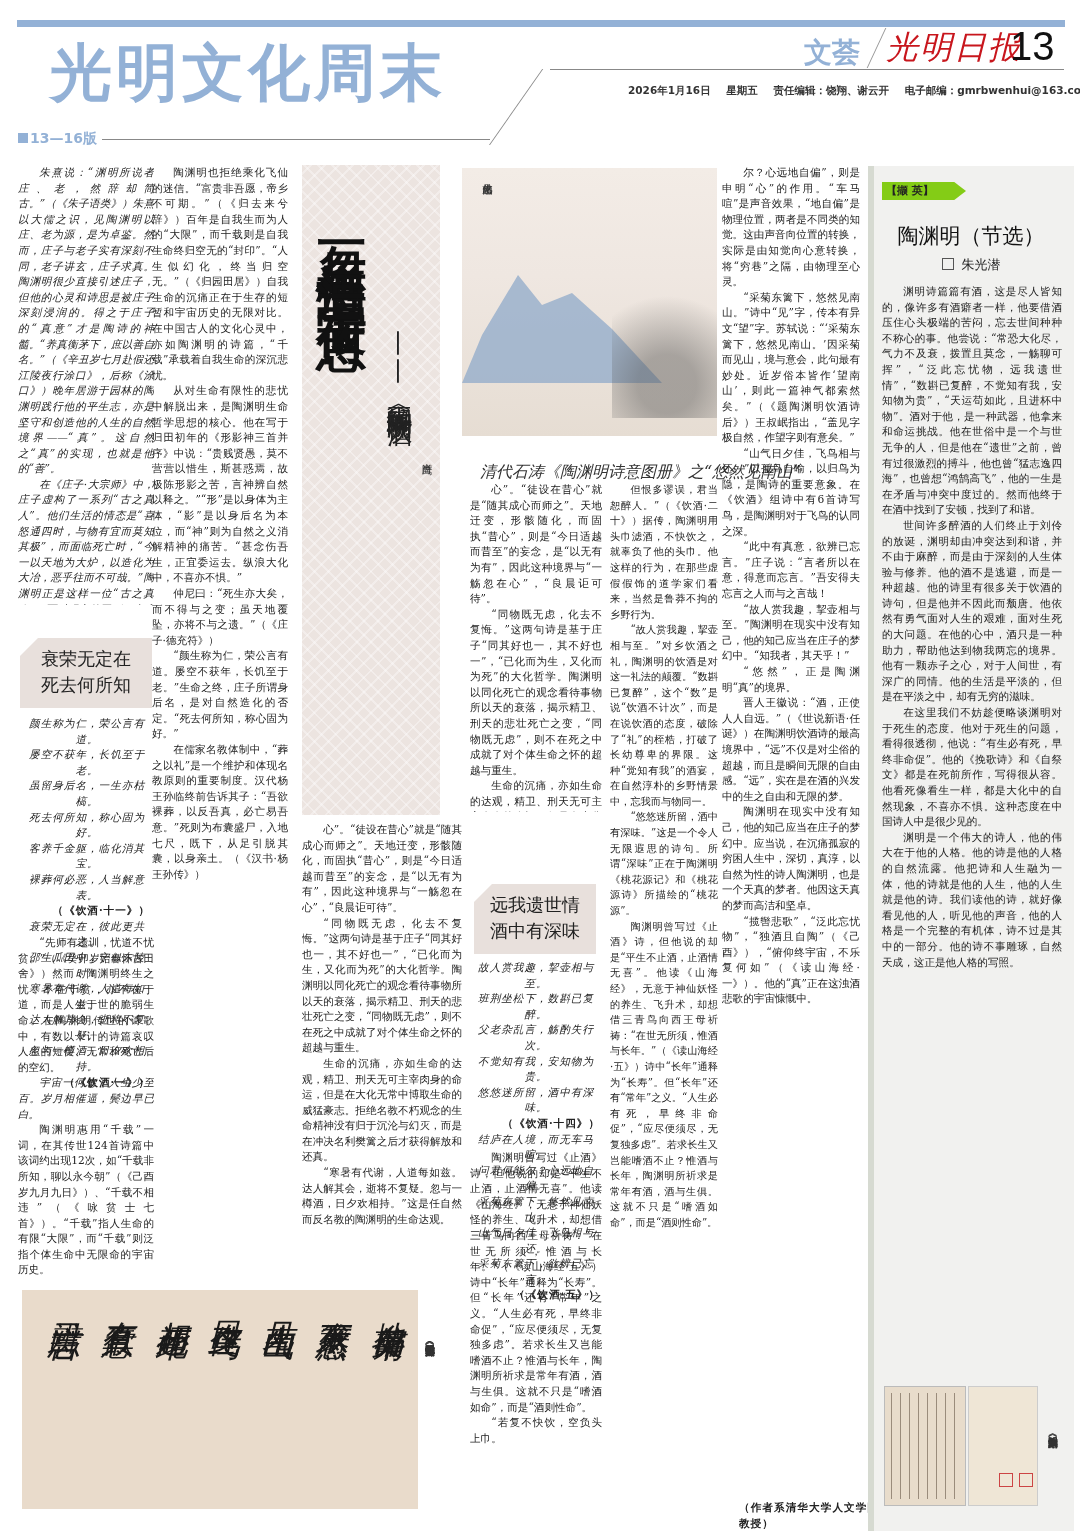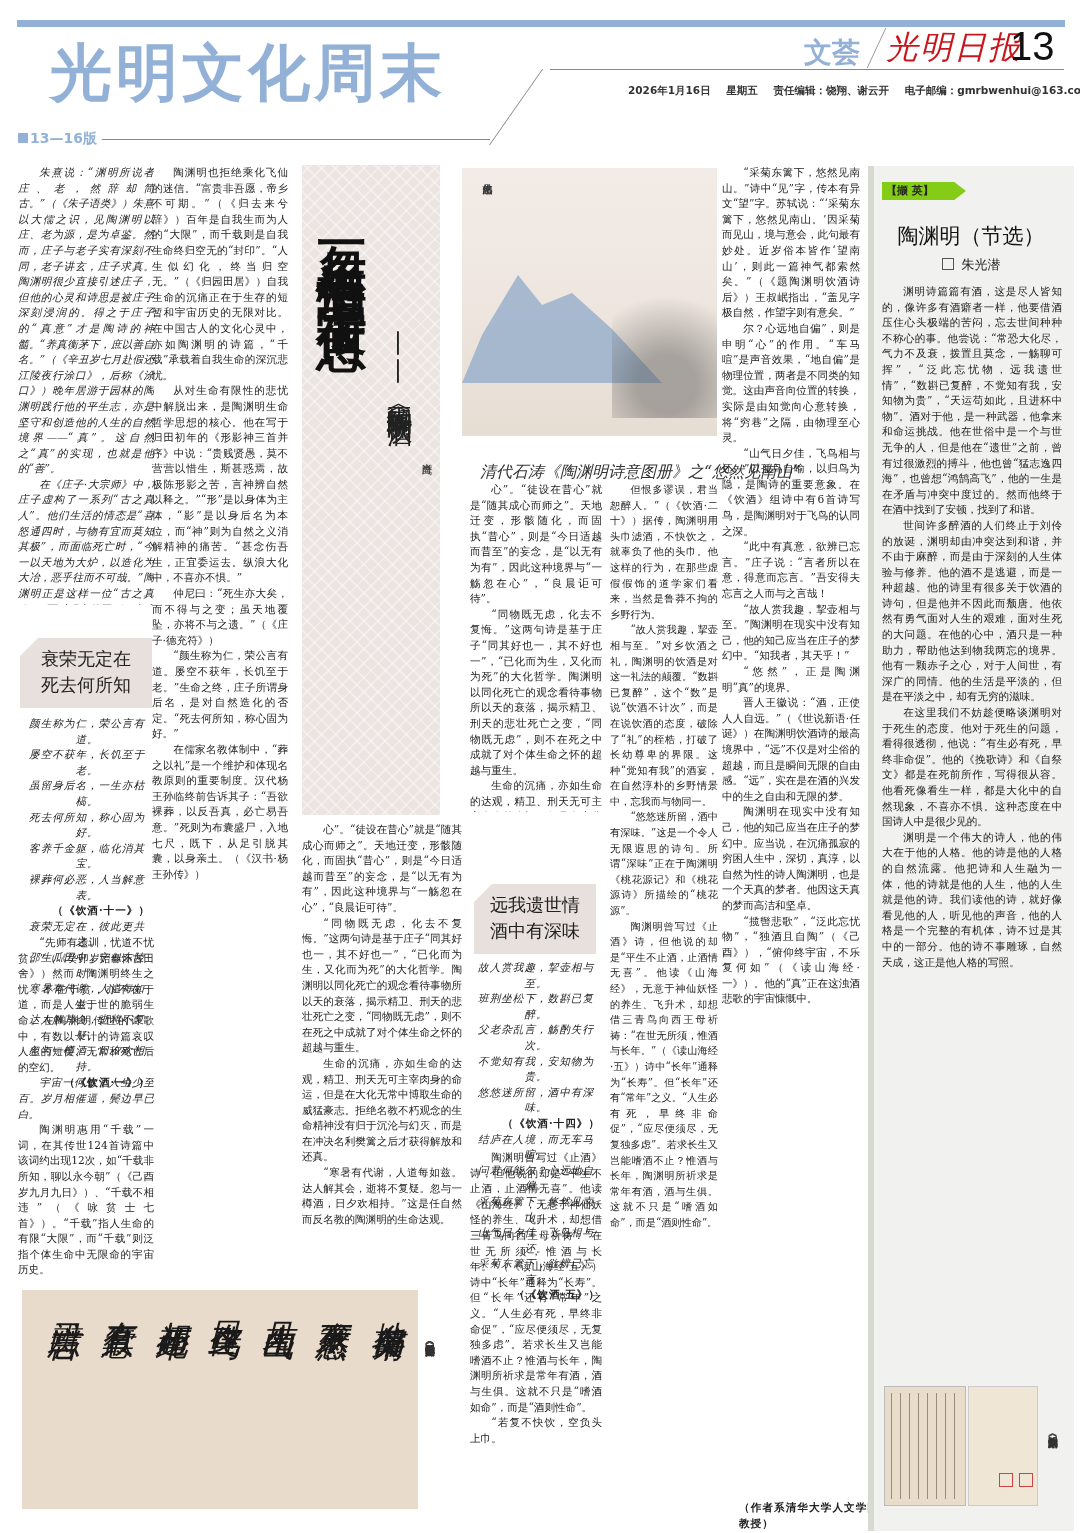--- a/index.html
+++ b/index.html
@@ -170,22 +170,22 @@
 </div>
 
 <div class="abs col" style="left:610px;top:482px;width:108px;height:1048px;font-size:10.2px;">
   <p>但恨多谬误，君当恕醉人。”（《饮酒·二十》）据传，陶渊明用头巾滤酒，不快饮之，就辜负了他的头巾。他这样的行为，在那些虚假假饰的道学家们看来，当然是鲁莽不拘的乡野行为。</p>
   <p>“故人赏我趣，挈壶相与至。”对乡饮酒之礼，陶渊明的饮酒是对这一礼法的颠覆。“数斟已复醉”，这个“数”是说“饮酒不计次”，而是在说饮酒的态度，破除了“礼”的桎梏，打破了长幼尊卑的界限。这种“觉知有我”的酒宴，在自然淳朴的乡野情景中，忘我而与物同一。</p>
   <p>“悠悠迷所留，酒中有深味。”这是一个令人无限遐思的诗句。所谓“深味”正在于陶渊明《桃花源记》和《桃花源诗》所描绘的“桃花源”。</p>
   <p>陶渊明曾写过《止酒》诗，但他说的却是“平生不止酒，止酒情无喜”。他读《山海经》，无意于神仙妖怪的养生、飞升术，却想借三青鸟向西王母祈祷：“在世无所须，惟酒与长年。”（《读山海经·五》）诗中“长年”通释为“长寿”。但“长年”还有“常年”之义。“人生必有死，早终非命促”，“应尽便须尽，无复独多虑”。若求长生又岂能嗜酒不止？惟酒与长年，陶渊明所祈求是常年有酒，酒与生俱。这就不只是“嗜酒如命”，而是“酒则性命”。</p>
 </div>
 
 <div class="abs col" style="left:722px;top:165px;width:138px;height:1335px;">
+  <p>尔？心远地自偏”，则是申明“心”的作用。“车马喧”是声音效果，“地自偏”是物理位置，两者是不同类的知觉。这由声音向位置的转换，实际是由知觉向心意转换，将“穷巷”之隔，由物理至心灵。</p>
   <p>“采菊东篱下，悠然见南山。”诗中“见”字，传本有异文“望”字。苏轼说：“‘采菊东篱下，悠然见南山。’因采菊而见山，境与意会，此句最有妙处。近岁俗本皆作‘望南山’，则此一篇神气都索然矣。”（《题陶渊明饮酒诗后》）王叔岷指出，“盖见字极自然，作望字则有意矣。”</p>
-  <p>尔？心远地自偏”，则是申明“心”的作用。“车马喧”是声音效果，“地自偏”是物理位置，两者是不同类的知觉。这由声音向位置的转换，实际是由知觉向心意转换，将“穷巷”之隔，由物理至心灵。</p>
   <p>“山气日夕佳，飞鸟相与还。”以孤鸟自喻，以归鸟为隐，是陶诗的重要意象。在《饮酒》组诗中有6首诗写鸟，是陶渊明对于飞鸟的认同之深。</p>
   <p>“此中有真意，欲辨已忘言。”庄子说：“言者所以在意，得意而忘言。”吾安得夫忘言之人而与之言哉！</p>
   <p>“故人赏我趣，挈壶相与至。”陶渊明在现实中没有知己，他的知己应当在庄子的梦幻中。“知我者，其天乎！”</p>
   <p>“悠然”，正是陶渊明“真”的境界。</p>
   <p>晋人王徽说：“酒，正使人人自远。”（《世说新语·任诞》）在陶渊明饮酒诗的最高境界中，“远”不仅是对尘俗的超越，而且是瞬间无限的自由感。“远”，实在是在酒的兴发中的生之自由和无限的梦。</p>
   <p>陶渊明在现实中没有知己，他的知己应当在庄子的梦幻中。应当说，在沉痛孤寂的穷困人生中，深切，真淳，以自然为性的诗人陶渊明，也是一个天真的梦者。他因这天真的梦而高洁和坚卓。</p>
   <p>“揽辔悲歌”，“泛此忘忧物”，“独酒且自陶”（《己酉》），“俯仰终宇宙，不乐复何如”（《读山海经·一》）。他的“真”正在这浊酒悲歌的宇宙慷慨中。</p>
 </div>
 <div class="abs col bio" style="left:722px;top:1500px;width:140px;height:32px;margin-left:17px;">（作者系清华大学人文学院教授）</div>
 

